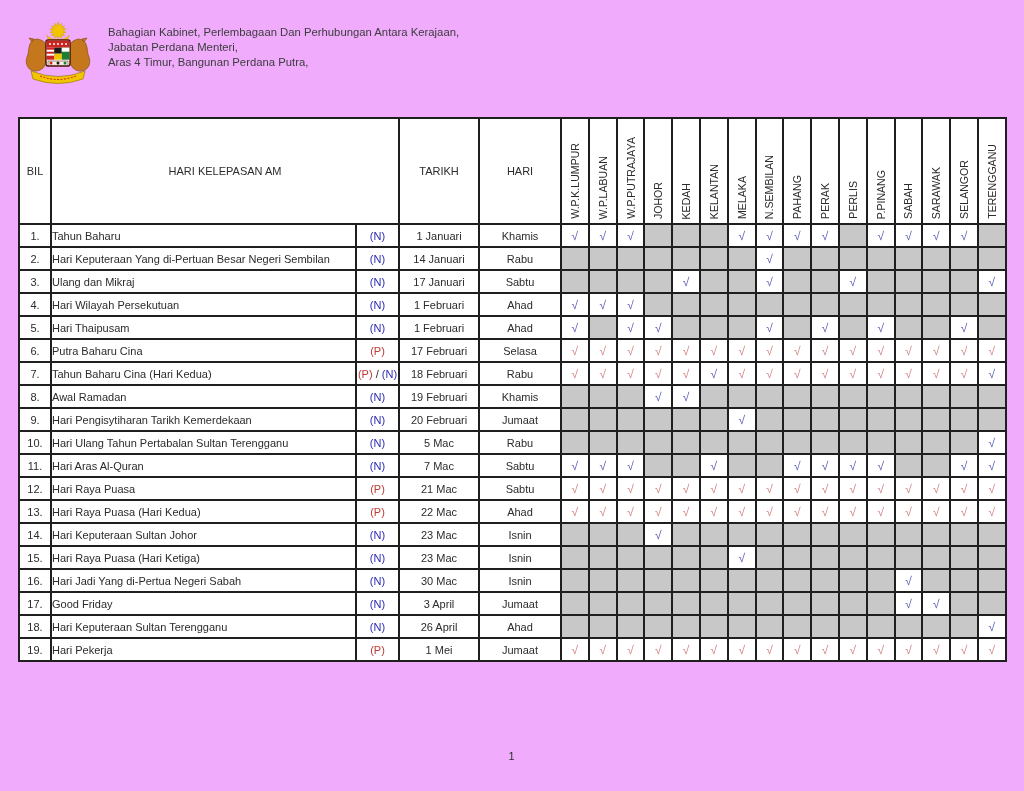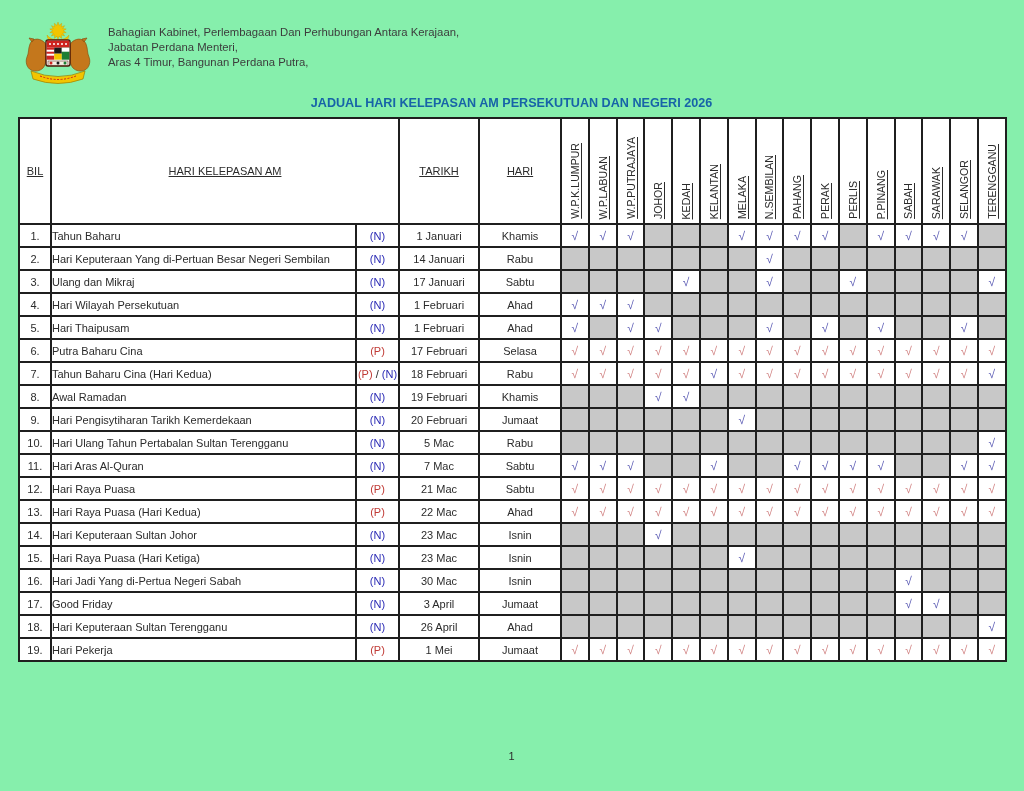--- a/index.html
+++ b/index.html
@@ -1,28 +1,28 @@
 <!DOCTYPE html>
 <html><head>
 <meta charset="utf-8">
 <style>
   html,body { margin:0; padding:0; background:#ffffff; }
   .page {
-    position:relative; width:1024px; height:791px; background:#86efac;
+    position:relative; width:1024px; height:791px; background:#f0abfc;
     font-family:"Liberation Sans","DejaVu Sans",sans-serif; color:#2b2b2b;
     overflow:hidden;
   }
   .emblem { position:absolute; left:20px; top:22px; }
   .address { position:absolute; left:108px; top:25px; font-size:11.3px; line-height:14.8px; color:#3c3c3c; }
   .doc-title { position:absolute; left:18px; top:96px; width:987px; text-align:center;
     font-weight:bold; font-size:12.6px; color:#1763A8; }
   table.holiday { position:absolute; left:18px; top:117px; width:987px;
     border-collapse:collapse; table-layout:fixed; }
   table.holiday th, table.holiday td { border:2px solid #1f1f1f; padding:0; overflow:hidden; }
-  table.holiday thead th { font-weight:normal; font-size:11px; vertical-align:middle; background:#fff;text-decoration:underline; }
+  table.holiday thead th { font-weight:normal; font-size:11px; vertical-align:middle; background:#fff; }
   th.state-th { vertical-align:bottom; }
   .state-stack { display:flex; flex-direction:column; justify-content:flex-end; align-items:center; height:104px; }
   .vert { writing-mode:vertical-rl; transform:rotate(180deg); font-size:10.6px; white-space:nowrap;
           margin-bottom:4px; color:#2b2b2b; }
   tbody td { height:21px; font-size:11px; background:#fff; }
   td.bil  { text-align:center; }
   td.name { text-align:left; padding-left:6px; white-space:nowrap; }
   td.marker { text-align:center; }
   td.date, td.day { text-align:center; }
   td.chk { text-align:center; font-size:12px; }
@@ -82,21 +82,20 @@
     </g>
     <path d="M20 54 Q38 61 56 54" fill="none" stroke="#CE2420" stroke-width="1" stroke-dasharray="2 1.5"></path>
   </svg>
 
   <div class="address">
     <div>Bahagian Kabinet, Perlembagaan Dan Perhubungan Antara Kerajaan,</div>
     <div>Jabatan Perdana Menteri,</div>
     <div>Aras 4 Timur, Bangunan Perdana Putra,</div>
   </div>
 
-  <div class="doc-title" style="color: rgb(23, 99, 168);">JADUAL HARI KELEPASAN AM PERSEKUTUAN DAN NEGERI 2026</div>
 
   <table class="holiday">
     <colgroup>
         <col style="width: 32px;">
         <col style="width: 305px;">
         <col style="width: 43px;">
         <col style="width: 80px;">
         <col style="width: 82px;">
         <col style="width: 27.8px;">
         <col style="width: 27.8px;">

